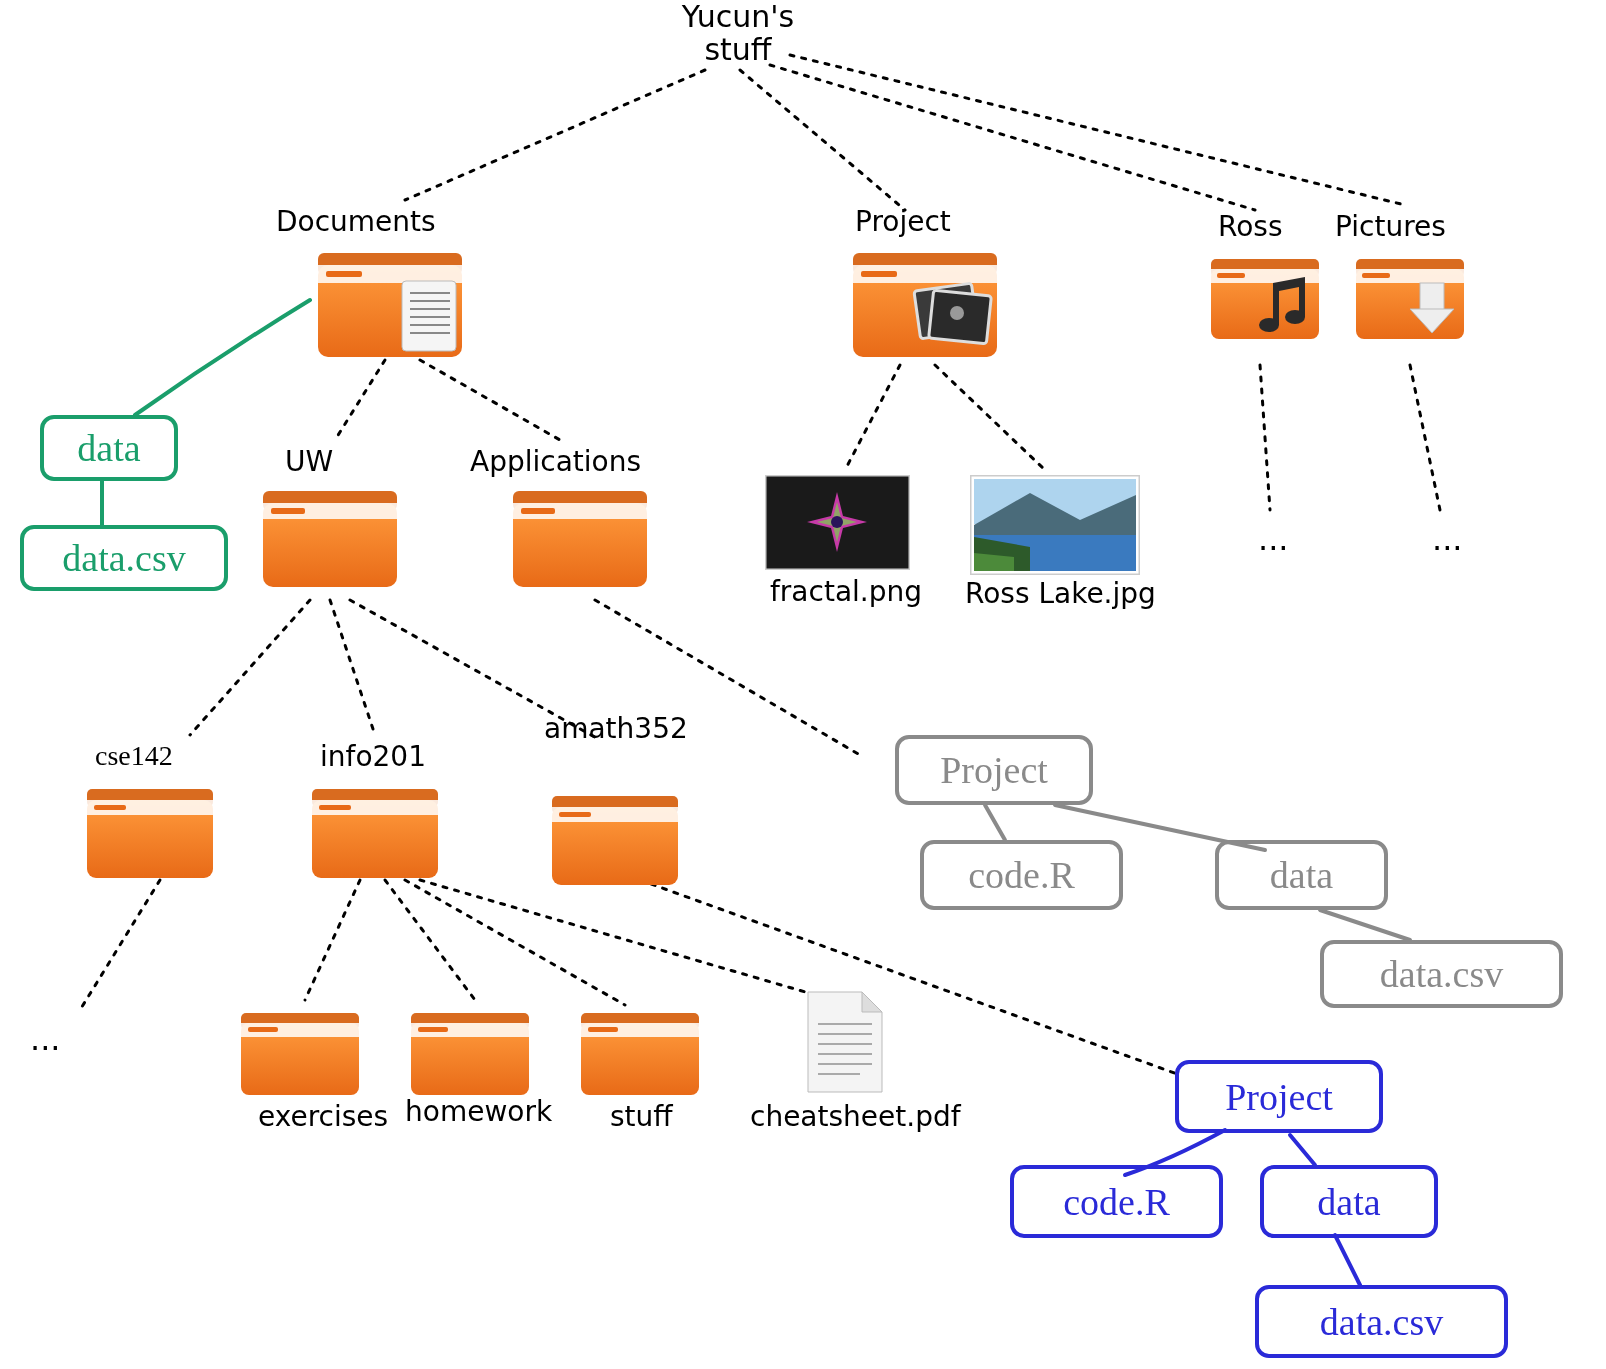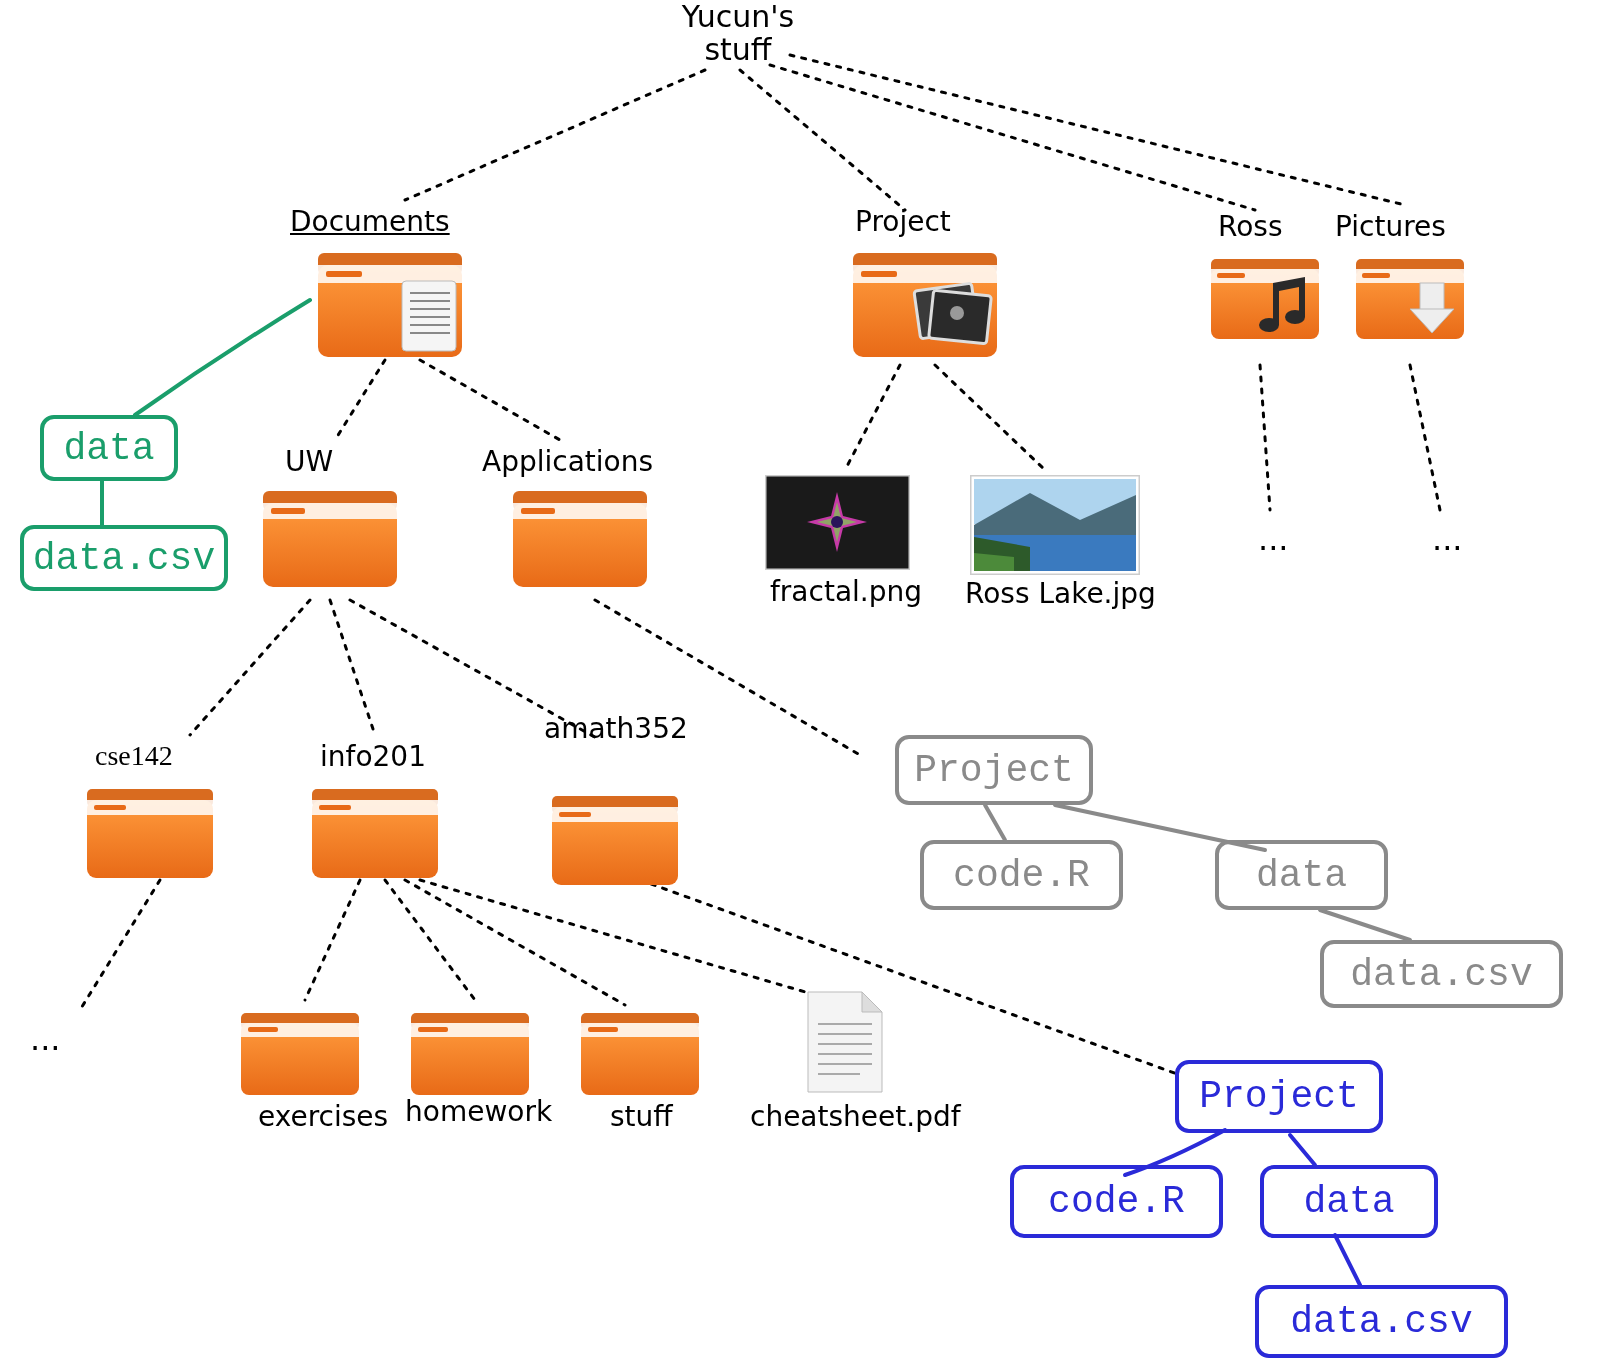--- a/index.html
+++ b/index.html
@@ -33,21 +33,21 @@
   .file {
     position: absolute;
   }
   .thumb {
     position: absolute;
   }
   .hand-box {
     position: absolute;
     border: 4px solid;
     border-radius: 14px;
-    font-family: Liberation Mono, monospace;
+    font-family: Liberation Serif, serif;
     font-size: 38px;
     display: flex;
     align-items: center;
     justify-content: center;
     background: transparent;
     padding: 0 10px;
   }
   .hand-line {
     stroke-width: 4;
     fill: none;
@@ -115,21 +115,21 @@
     <g stroke="#2a2ad8" class="hand-line">
       <path d="M 1225 1130 Q 1170 1160 1125 1175"></path>
       <line x1="1290" y1="1135" x2="1315" y2="1165"></line>
       <line x1="1335" y1="1235" x2="1360" y2="1285"></line>
     </g>
   </svg>
 
   <div class="label root-label" style="left:648px; top:0px; width:180px;">Yucun's
 stuff</div>
 
-  <div class="label" style="left:290px; top:205px;text-decoration:underline;">Documents</div>
+  <div class="label" style="left:276px; top:205px;">Documents</div>
   <div class="folder" style="left:310px; top:235px;">
     <svg width="160" height="130" viewBox="0 0 160 130">
       <defs>
         <linearGradient id="fg" x1="0" y1="0" x2="0" y2="1">
           <stop offset="0" stop-color="#ff9a3c"></stop>
             <stop offset="1" stop-color="#e86a17"></stop>
         </linearGradient>
       </defs>
       <rect x="8" y="18" width="144" height="22" rx="6" fill="#d96b1f"></rect>
       <rect x="8" y="30" width="144" height="92" rx="10" fill="url(#fg)"></rect>
@@ -196,21 +196,21 @@
   <div class="label" style="left:285px; top:445px;">UW</div>
   <div class="folder" style="left:255px; top:475px;">
     <svg width="150" height="120" viewBox="0 0 150 120">
       <rect x="8" y="16" width="134" height="20" rx="6" fill="#d96b1f"></rect>
       <rect x="8" y="28" width="134" height="84" rx="10" fill="url(#fg)"></rect>
       <rect x="8" y="28" width="134" height="16" fill="#fff" opacity="0.85"></rect>
       <rect x="16" y="33" width="34" height="6" rx="2" fill="#e86a17"></rect>
     </svg>
   </div>
 
-  <div class="label" style="left:470px; top:445px;margin-left:12px;">Applications</div>
+  <div class="label" style="left:470px; top:445px;">Applications</div>
   <div class="folder" style="left:505px; top:475px;">
     <svg width="150" height="120" viewBox="0 0 150 120">
       <rect x="8" y="16" width="134" height="20" rx="6" fill="#d96b1f"></rect>
       <rect x="8" y="28" width="134" height="84" rx="10" fill="url(#fg)"></rect>
       <rect x="8" y="28" width="134" height="16" fill="#fff" opacity="0.85"></rect>
       <rect x="16" y="33" width="34" height="6" rx="2" fill="#e86a17"></rect>
     </svg>
   </div>
 
   <div class="label" style="left:95px; top:740px;font-family:Liberation Serif, serif;">cse142</div>

